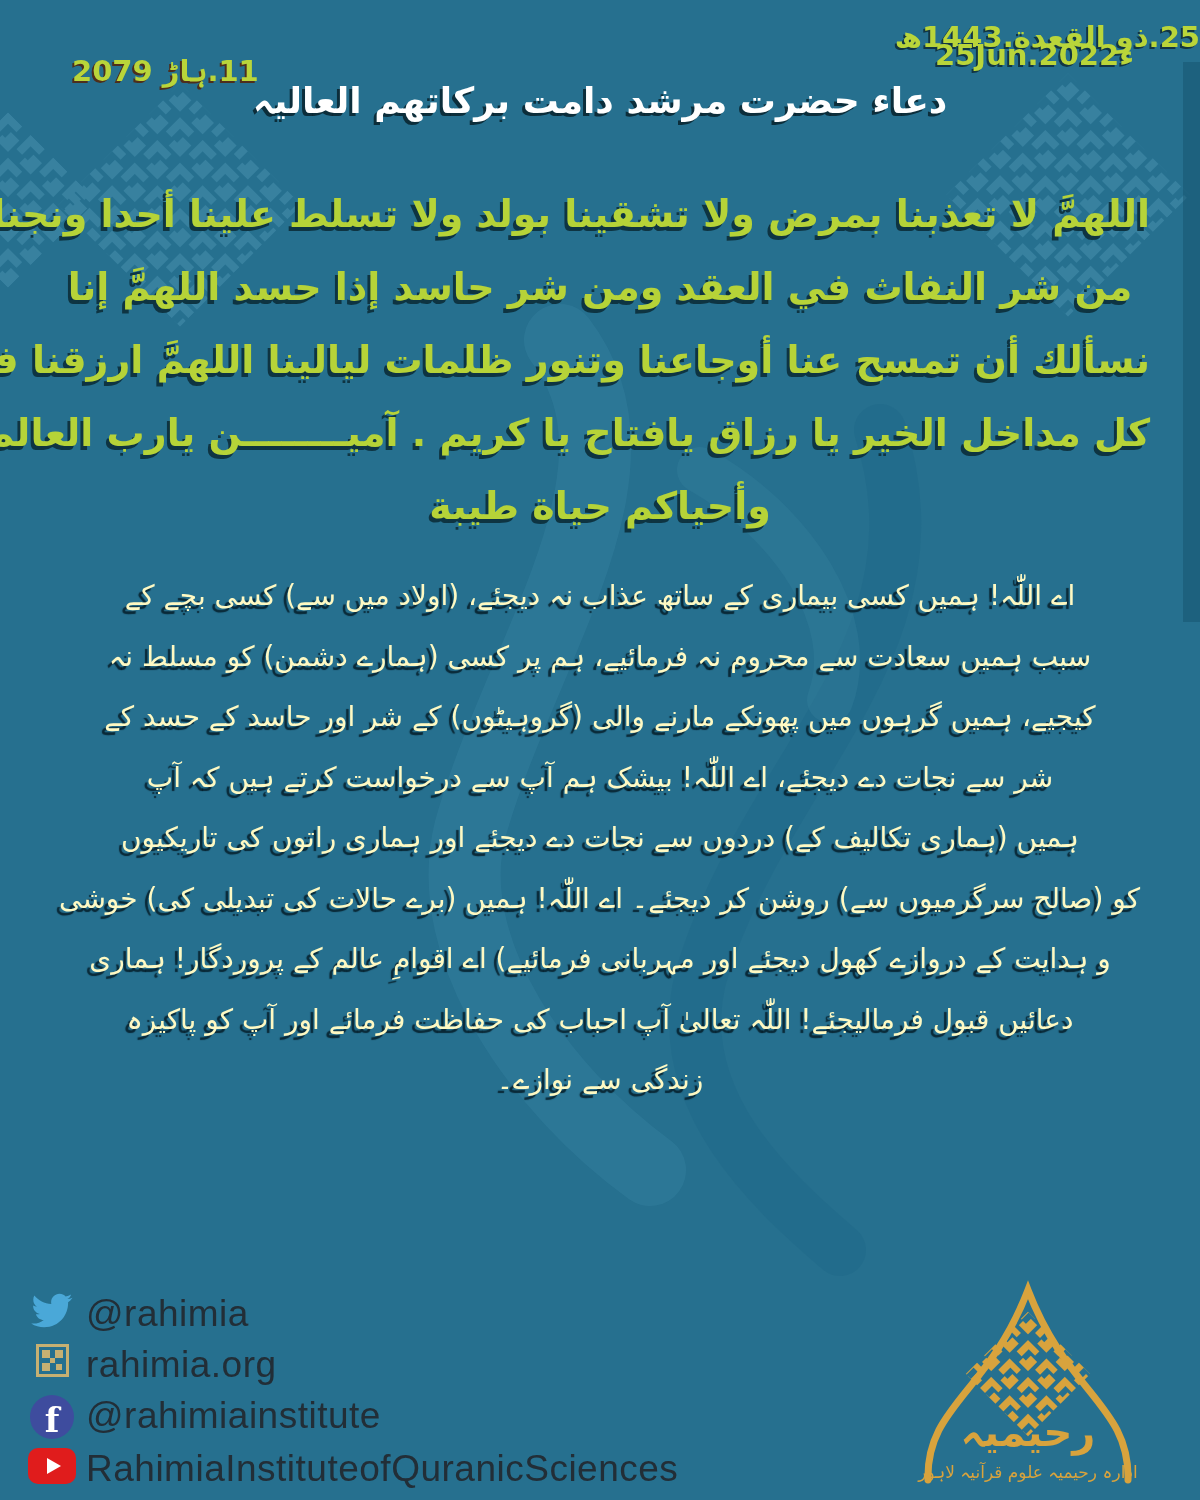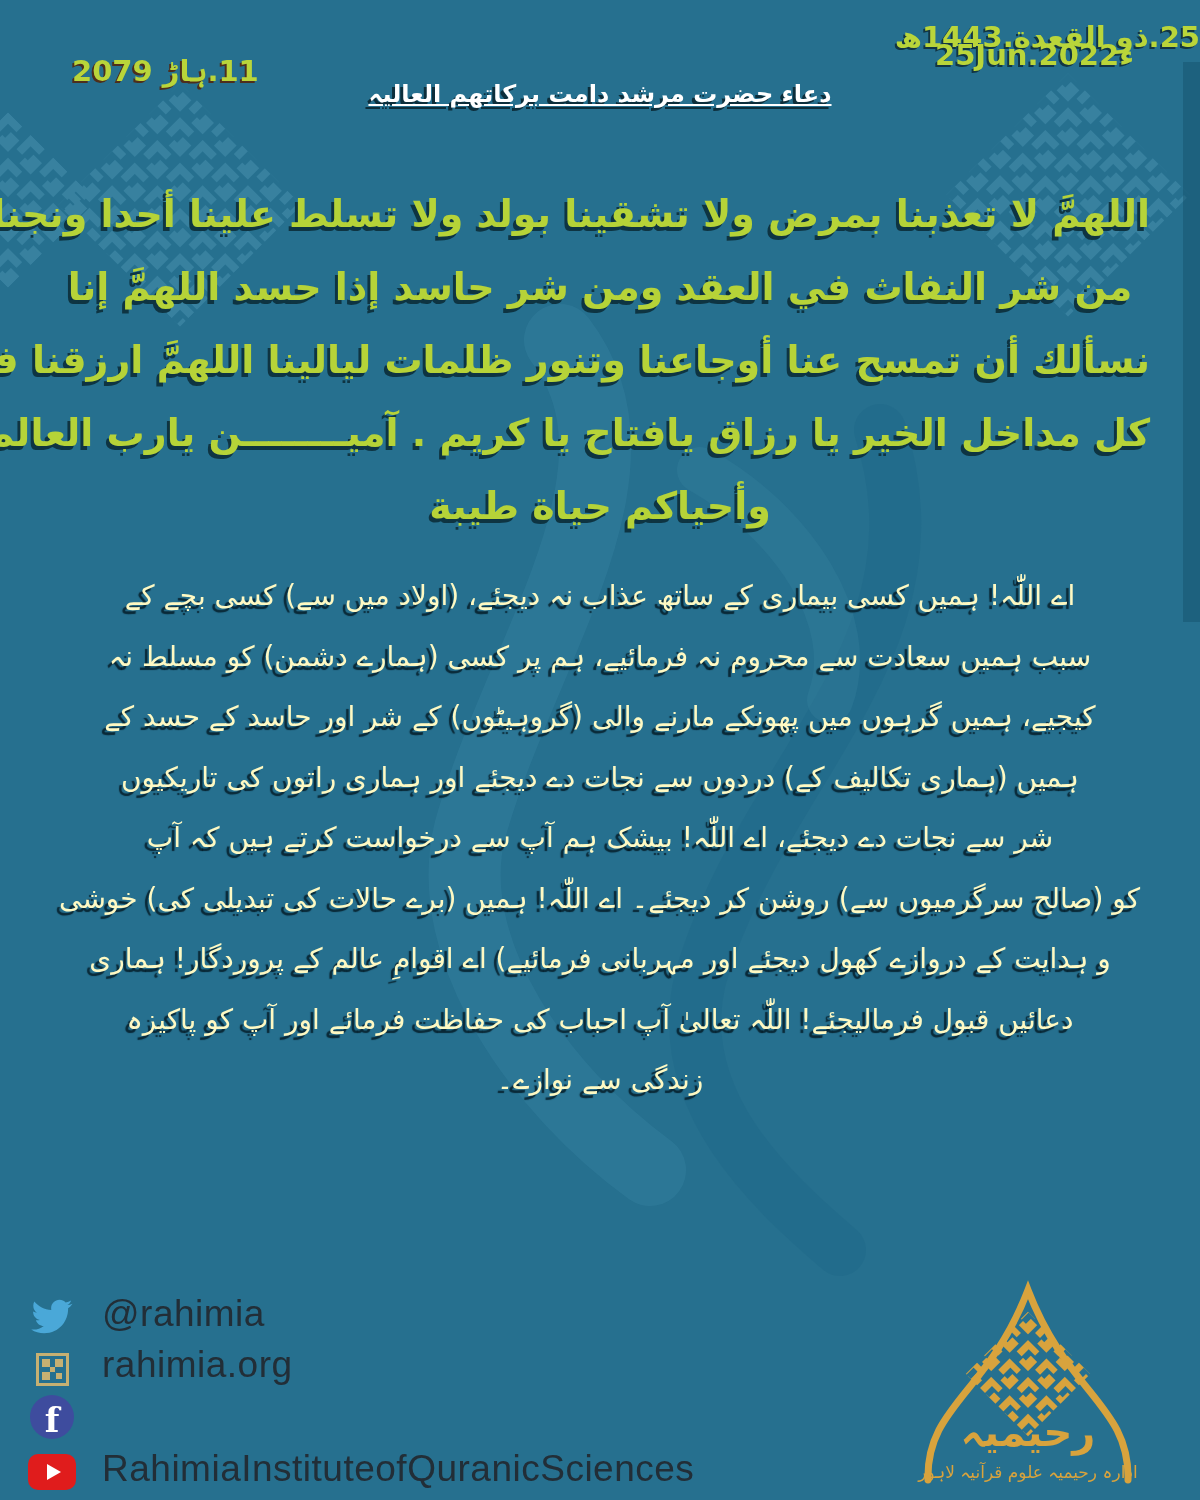--- a/index.html
+++ b/index.html
@@ -14,22 +14,22 @@
   .date{
     position:absolute;font-size:29px;font-weight:bold;color:#b9d53a;
     text-shadow:-2px 2px 0 #123543;white-space:nowrap;
   }
   .date-bikrami{left:72px;top:54px;text-shadow:-2px 2px 0 #4d2e1c;}
   .date-hijri{top:20px;left:0;right:0;text-align:right;}
   .date-gregorian{right:66px;top:38px;}
   
   .main-title{
     position:absolute;top:80px;left:0;right:0;text-align:center;
-    font-size:24px;font-weight:bold;color:#ffffff;direction:rtl;
-    text-shadow:-3px 3px 0 rgba(8,34,45,.85);white-space:nowrap;text-decoration:underline;
+    font-size:36px;font-weight:bold;color:#ffffff;direction:rtl;
+    text-shadow:-3px 3px 0 rgba(8,34,45,.85);white-space:nowrap;
   }
   
   .arabic-block{
     position:absolute;top:178px;left:50px;right:50px;text-align:center;direction:rtl;
   }
   .arabic-line{
     font-size:38px;line-height:73px;font-weight:bold;color:#b6d338;
     text-shadow:-3px 4px 0 #0e3442;white-space:nowrap;
   }
   
@@ -37,21 +37,21 @@
     position:absolute;top:566px;left:60px;right:60px;text-align:center;direction:rtl;
   }
   .urdu-line{
     font-size:28px;line-height:60.5px;color:#fef9c3;
     text-shadow:-4px 4px 1px rgba(3,22,32,.8);white-space:nowrap;
   }
   
   .social-list{
     position:absolute;left:28px;bottom:10px;display:flex;flex-direction:column;gap:9px;
   }
-  .social-row{display:flex;align-items:flex-end;gap:26px;}
+  .social-row{display:flex;align-items:flex-start;gap:10px;}
   .social-text{
     font-family:"Liberation Sans",sans-serif;font-size:37px;font-weight:500;
     color:#222e37;letter-spacing:.5px;white-space:nowrap;
   }
   .icon-box{width:48px;display:flex;justify-content:center;align-items:center;}
   .fb-circle{
     width:44px;height:44px;border-radius:50%;background:#3e4c9e;
     display:flex;justify-content:center;align-items:center;
     color:#fff;font-family:"DejaVu Serif",serif;font-size:34px;font-weight:bold;line-height:1;
     padding-top:6px;box-sizing:border-box;
@@ -115,22 +115,22 @@
   <div class="arabic-line">من شر النفاث في العقد ومن شر حاسد إذا حسد اللهمَّ إنا</div>
   <div class="arabic-line">نسألك أن تمسح عنا أوجاعنا وتنور ظلمات ليالينا اللهمَّ ارزقنا فرحا وارزقنا من</div>
   <div class="arabic-line">كل مداخل الخير يا رزاق يافتاح يا كريم . آميــــــــن يارب العالمين حفظكم الله</div>
   <div class="arabic-line">وأحياكم حياة طيبة</div>
 </div>
 
 <div class="urdu-block">
   <div class="urdu-line">اے اللّٰہ! ہمیں کسی بیماری کے ساتھ عذاب نہ دیجئے، (اولاد میں سے) کسی بچے کے</div>
   <div class="urdu-line">سبب ہمیں سعادت سے محروم نہ فرمائیے، ہم پر کسی (ہمارے دشمن) کو مسلط نہ</div>
   <div class="urdu-line">کیجیے، ہمیں گرہوں میں پھونکے مارنے والی (گروہیٹوں) کے شر اور حاسد کے حسد کے</div>
+  <div class="urdu-line">شر سے نجات دے دیجئے، اے اللّٰہ! بیشک ہم آپ سے درخواست کرتے ہیں کہ آپ</div>
   <div class="urdu-line">ہمیں (ہماری تکالیف کے) دردوں سے نجات دے دیجئے اور ہماری راتوں کی تاریکیوں</div>
-  <div class="urdu-line">شر سے نجات دے دیجئے، اے اللّٰہ! بیشک ہم آپ سے درخواست کرتے ہیں کہ آپ</div>
   <div class="urdu-line">کو (صالح سرگرمیوں سے) روشن کر دیجئے۔ اے اللّٰہ! ہمیں (برے حالات کی تبدیلی کی) خوشی</div>
   <div class="urdu-line">و ہدایت کے دروازے کھول دیجئے اور مہربانی فرمائیے) اے اقوامِ عالم کے پروردگار! ہماری</div>
   <div class="urdu-line">دعائیں قبول فرمالیجئے! اللّٰہ تعالیٰ آپ احباب کی حفاظت فرمائے اور آپ کو پاکیزہ</div>
   <div class="urdu-line">زندگی سے نوازے۔</div>
 </div>
 
 <div class="social-list">
   <div class="social-row">
     <span class="icon-box">
       <svg width="42" height="36" viewBox="0 0 24 20">
@@ -148,20 +148,21 @@
           <i style="right:4px;bottom:4px;width:6px;height:6px"></i>
           <i style="left:11px;top:11px;width:5px;height:5px"></i>
         </span>
     </span>
     <span class="social-text">rahimia.org</span>
   </div>
   <div class="social-row">
     <span class="icon-box">
         <span class="fb-circle">f</span>
       </span>
+    <span class="social-text">@rahimiainstitute</span>
   </div>
   <div class="social-row">
     <span class="icon-box">
         <span class="yt-rect">
           <span class="yt-tri"></span>
         </span>
       </span>
     <span class="social-text">RahimiaInstituteofQuranicSciences</span>
   </div>
 </div>

